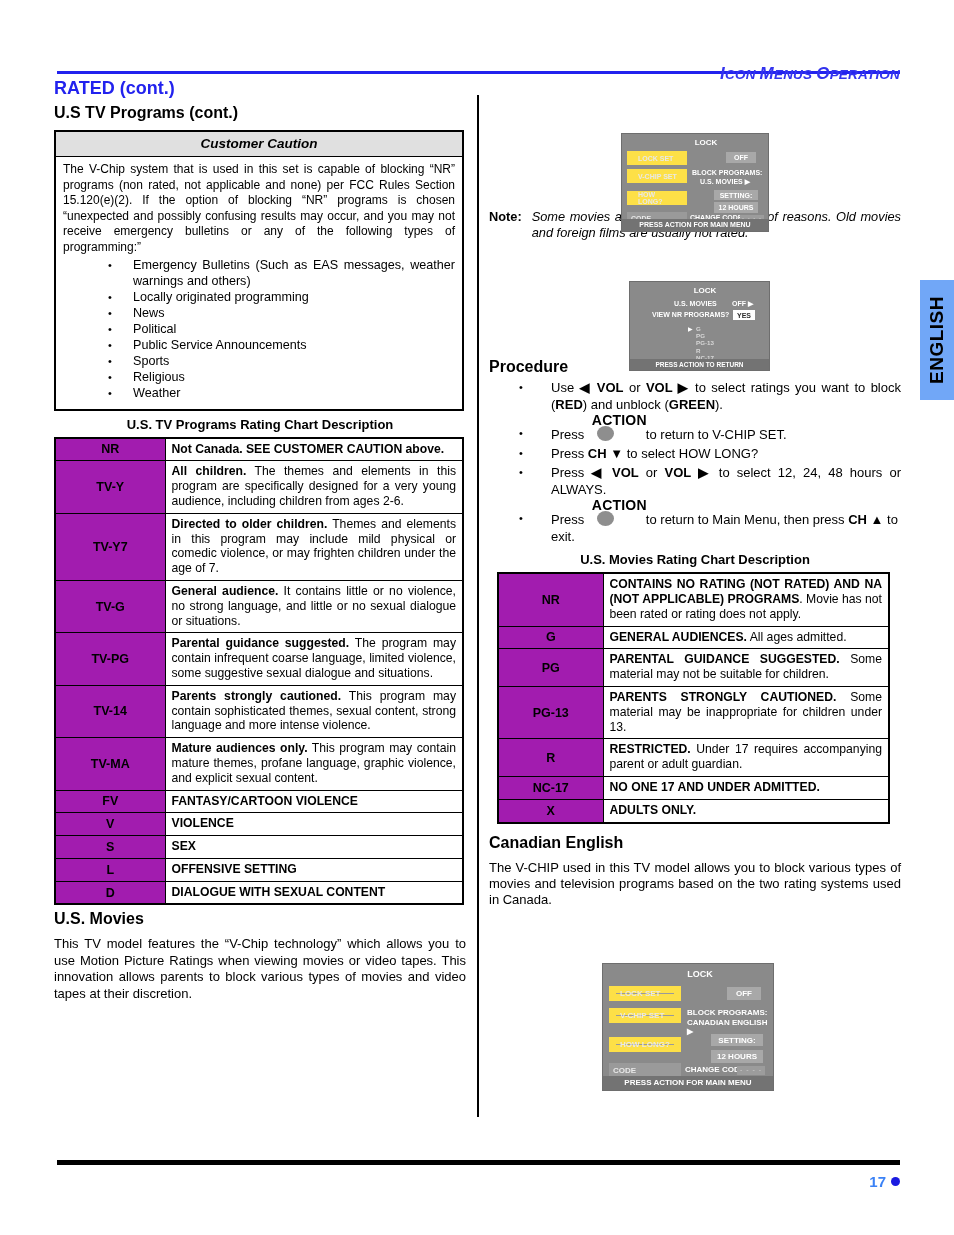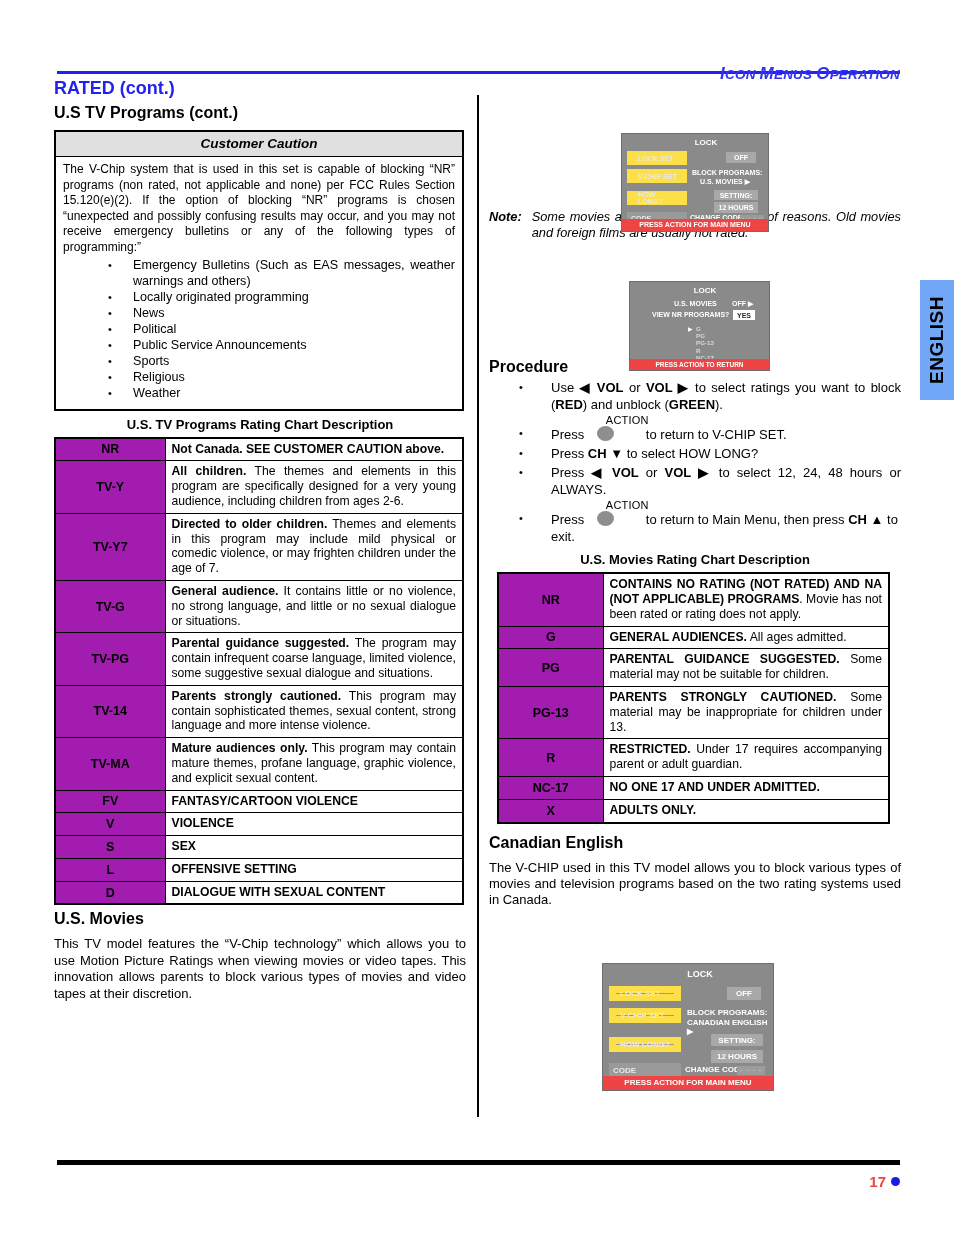--- a/index.html
+++ b/index.html
@@ -45,21 +45,21 @@
     background:#000;
   }
 
   
   #footer-rule {
     position:absolute; left:57px; top:1160px; width:843px; height:5px;
     background:#000;
   }
   #footer-page {
     position:absolute; right:54px; top:1173px;
-    font-weight:bold; font-size:15px; color:#ef4444;
+    font-weight:bold; font-size:15px; color:#3b82f6;
   }
   #footer-page .dot {
     display:inline-block; width:9px; height:9px; border-radius:50%;
     background:#1a1ae0; margin-left:5px; vertical-align:1px;
   }
 
   
   .col { position:absolute; top:78px; }
   #col-left  { left:54px;  width:412px; }
   #col-right { left:489px; width:412px; }
@@ -119,41 +119,41 @@
   table.rating2 td.code { width:105px; }
 
   
   p.body {
     font-size:13px; line-height:16.4px; margin:0 0 0 0;
     text-align:justify; text-align-last:left;
   }
 
   
   .note { display:flex; gap:10px; margin:6px 0 4px 0; }
-  .note .lbl { font-weight:bold; font-style:italic; font-size:12.8px; white-space:nowrap; }
+  .note .lbl { font-weight:bold; font-size:12.8px; white-space:nowrap; }
   .note .txt { font-style:italic; font-size:12.8px; line-height:15.6px;
                text-align:justify; text-align-last:left; }
 
   
   ul.proc { margin:3px 0 0 0; padding:0; list-style:none; }
   ul.proc li {
     position:relative; padding-left:62px; font-size:13px; line-height:17px;
     margin-bottom:2px; text-align:justify; text-align-last:left;
   }
   ul.proc li::before {
     content:"\2022"; position:absolute; left:30px; top:0; font-size:11px;
   }
   ul.proc li.noj { text-align:left; }
   .action-btn {
     display:inline-block; position:relative; width:58px; height:17px;
     vertical-align:-3px;
   }
   .action-btn .lab {
-    position:absolute; left:18px; top:-13px;
-    font-size:11px; font-weight:normal; letter-spacing:.2px;
+    position:absolute; left:4px; top:-13px;
+    font-size:14px; font-weight:bold; letter-spacing:.2px;
   }
   .action-btn .dot {
     position:absolute; left:9px; top:1px;
     width:17px; height:15px; border-radius:50%; background:#8e8e8e;
   }
   .arrow { font-size:11px; }
 
   
   .osd {
     position:relative; background:#8a8a8a; color:#fff;
@@ -168,21 +168,21 @@
     color:#e8e8e8; font-weight:bold; display:flex; align-items:center;
     padding-left:4px;
   }
   .osd .val {
     position:absolute; background:#a8a8a8; color:#ffffff; font-weight:bold;
     display:flex; align-items:center; justify-content:center;
   }
   .osd .lbl { position:absolute; font-weight:bold; color:#ffffff; }
   .osd .bar {
     position:absolute; left:0; bottom:0; width:100%;
-    background:#ef4444; color:#fff; font-weight:bold; text-align:center;
+    background:#737373; color:#fff; font-weight:bold; text-align:center;
   }
   .osd .dots {
     position:absolute; background:#9c9c9c; color:#cfcfcf; text-align:center;
     letter-spacing:1px;
   }
   .osd .yes {
     position:absolute; background:#ffffff; color:#2b2b2b; font-weight:bold;
     display:flex; align-items:center; justify-content:center;
   }
   .osd .ritem { position:absolute; color:#d8d8d8; font-weight:bold; }

